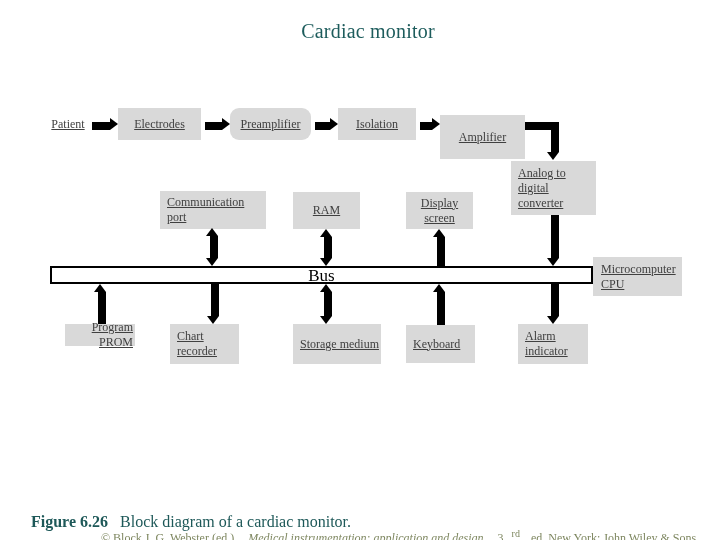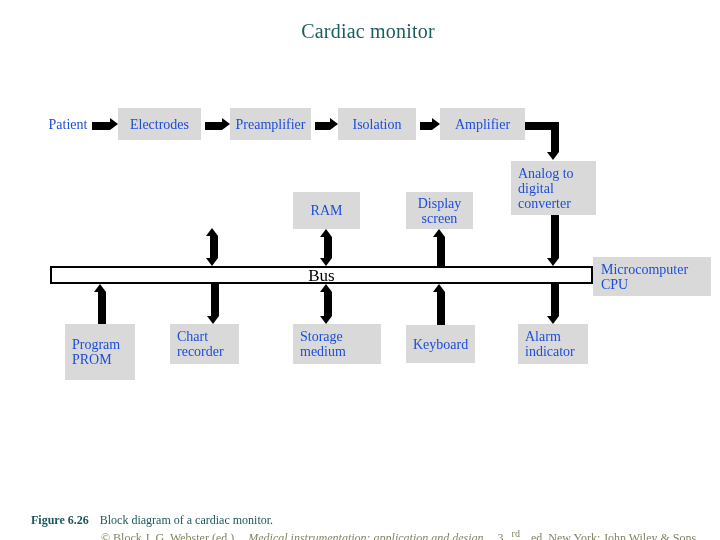--- a/index.html
+++ b/index.html
@@ -6,24 +6,25 @@
   html,body { background:#ffffff; }
   .slide {
     position:relative; width:720px; height:540px; background:#ffffff;
     font-family:"Liberation Serif","DejaVu Serif",serif; overflow:hidden;
   }
   .title {
     position:absolute; top:8px; left:0; width:720px; text-align:center;
     font-size:20px; color:#1d5c5c; letter-spacing:0.2px;
   }
   .node {
-    position:absolute; background:#d9d9d9; color:#1d4ed8;
-    font-size:14px; line-height:15px;
+    position:absolute; background:#d9d9d9; color:#404040;
+    font-size:12px; line-height:15px;
     display:flex; align-items:center; justify-content:center;
     text-align:center;
+    text-decoration:underline;
   }
   .node.left { justify-content:flex-start; text-align:left; padding:2px 2px 2px 7px; }
   .node.plain { background:transparent; }
   .busbar {
     position:absolute; left:42px; top:258px; width:543px; height:18px;
     background:#ffffff; border:2px solid #000;
     display:flex; align-items:center; justify-content:center;
     font-size:17px; line-height:13px; color:#000;
   }
   
@@ -37,67 +38,68 @@
   
   .varrow { position:absolute; width:3px; background:#000; }
   .varrow.head-top::before {
     content:''; position:absolute; top:-8px; left:-4.5px;
     border-bottom:8px solid #000; border-left:6px solid transparent; border-right:6px solid transparent;
   }
   .varrow.head-bottom::after {
     content:''; position:absolute; bottom:-8px; left:-4.5px;
     border-top:8px solid #000; border-left:6px solid transparent; border-right:6px solid transparent;
   }
-  .caption { position:absolute; left:15px; top:501px; font-size:12px; color:#1d5858; }
+  .caption { position:absolute; left:15px; top:501px; font-size:16px; color:#1d5858; }
   .caption .fig-label { font-weight:bold; }
   .credit {
     position:absolute; left:85px; top:516px; font-size:12px; color:#7e8760;
   }
   .credit .book { font-style:italic; }
   .credit sup { font-size:10px; }
 </style>
 </head>
 <body>
 
 <div class="slide">
 
   <div class="title">Cardiac monitor</div>
 
   <div class="node plain" style="left:36px; top:100px; width:48px; height:32px;">Patient</div>
   <div class="harrow" style="left:84px; top:114px; width:18px;"></div>
   <div class="node" style="left:110px; top:100px; width:83px; height:32px;">Electrodes</div>
   <div class="harrow" style="left:197px; top:114px; width:17px;"></div>
-  <div class="node" style="left:222px; top:100px; width:81px; height:32px;">Preamplifier</div>
+  <div class="node" style="left:222px; top:100px; width:81px; height:32px;border-radius:9px;">Preamplifier</div>
   <div class="harrow" style="left:307px; top:114px; width:15px;"></div>
   <div class="node" style="left:330px; top:100px; width:78px; height:32px;">Isolation</div>
   <div class="harrow" style="left:412px; top:114px; width:12px;"></div>
-  <div class="node" style="left:432px; top:100px; width:85px; height:32px;">Amplifier</div>
+  <div class="node" style="left:432px; top:107px; width:85px; height:44px;">Amplifier</div>
 
   <div class="hline" style="left:517px; top:114px; width:29px;"></div>
   <div class="varrow head-bottom" style="left:543px; top:114px; height:30px;"></div>
 
+  <div class="node left" style="left:152px; top:183px; width:106px; height:38px;">Communication port</div>
   <div class="node" style="left:285px; top:184px; width:67px; height:37px;">RAM</div>
   <div class="node" style="left:398px; top:184px; width:67px; height:37px;">Display screen</div>
   <div class="node left" style="left:503px; top:153px; width:85px; height:54px;">Analog to digital converter</div>
 
   <div class="varrow head-top head-bottom" style="left:202px; top:228px; height:22px;"></div>
   <div class="varrow head-top head-bottom" style="left:316px; top:229px; height:21px;"></div>
   <div class="varrow head-top" style="left:429px; top:229px; height:29px;"></div>
   <div class="varrow head-bottom" style="left:543px; top:207px; height:43px;"></div>
 
   <div class="busbar">Bus</div>
-  <div class="node left" style="left:585px; top:249px; width:118px; height:39px; padding-left:8px;">Microcomputer CPU</div>
+  <div class="node left" style="left:585px; top:249px; width:89px; height:39px; padding-left:8px;">Microcomputer CPU</div>
 
   <div class="varrow head-top" style="left:90px; top:284px; height:32px;"></div>
   <div class="varrow head-bottom" style="left:203px; top:276px; height:32px;"></div>
   <div class="varrow head-top head-bottom" style="left:316px; top:284px; height:24px;"></div>
   <div class="varrow head-top" style="left:429px; top:284px; height:33px;"></div>
   <div class="varrow head-bottom" style="left:543px; top:276px; height:32px;"></div>
 
-  <div class="node left" style="left:57px; top:316px; width:70px; height:56px;">Program PROM</div>
+  <div class="node left" style="left:57px; top:316px; width:70px; height:22px;text-align:right;">Program PROM</div>
   <div class="node left" style="left:162px; top:316px; width:69px; height:40px;">Chart recorder</div>
   <div class="node left" style="left:285px; top:316px; width:88px; height:40px;">Storage medium</div>
   <div class="node left" style="left:510px; top:316px; width:70px; height:40px;">Alarm indicator</div>
   <div class="node left" style="left:398px; top:317px; width:69px; height:38px;">Keyboard</div>
 
   <div class="caption">
     <span class="fig-label">Figure 6.26</span><span> Block diagram of a cardiac monitor.</span>
   </div>
   <div class="credit">
     <span>© Block J. G. Webster (ed.), </span><span class="book">Medical instrumentation: application and design</span><span>. 3</span><sup>rd</sup><span> ed. New York: John Wiley &amp; Sons, 1998.</span>

